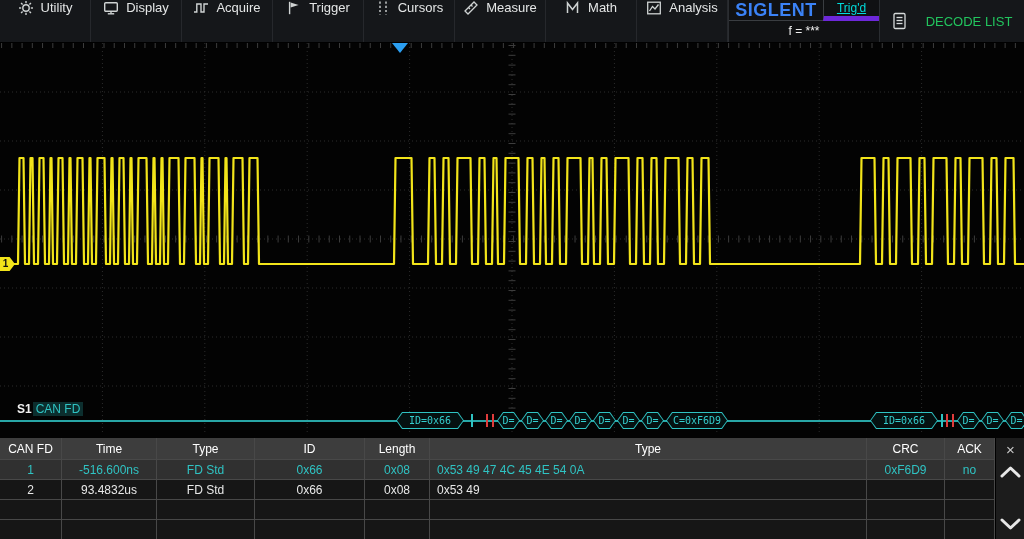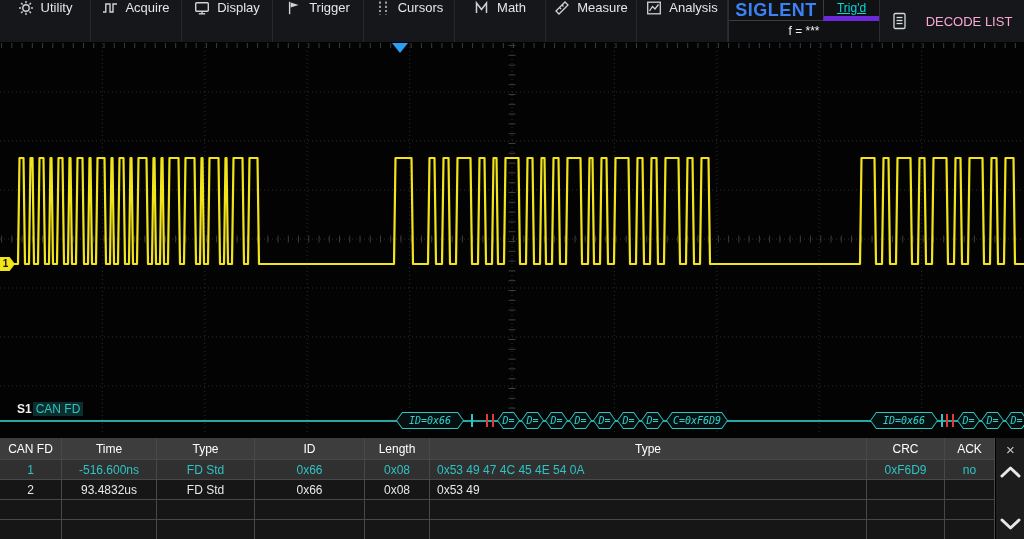--- a/index.html
+++ b/index.html
@@ -11,21 +11,21 @@
   .menu-item{width:90px;display:flex;align-items:flex-start;justify-content:center;gap:7px;
     color:#e4e6e6;font-size:13px;border-right:1px solid #26282c;cursor:default;}
   .menu-item svg{flex:none;}
   .logo-block{width:150px;display:grid;grid-template-columns:94px 56px;grid-template-rows:21px 20px;
     background:#101113;border-left:1px solid #2a2d31;border-right:1px solid #2a2d31;}
   .brand{display:flex;align-items:center;justify-content:center;color:#3b82f6;font-weight:bold;
     font-size:18px;letter-spacing:.5px;border-bottom:1px solid #3a3d41;}
   .trigd{display:flex;align-items:center;justify-content:center;color:#00dcdc;font-size:12px;
     border-bottom:5px solid #6d28d9;border-left:1px solid #3a3d41;text-decoration:underline;}
   .freq{grid-column:1/3;display:flex;align-items:center;justify-content:center;color:#f0f0f0;font-size:12px;}
-  .decode-btn{flex:1;display:flex;align-items:center;justify-content:center;gap:19px;color:#f9a8d4;font-size:13px;cursor:default;}
+  .decode-btn{flex:1;display:flex;align-items:center;justify-content:center;gap:19px;color:#22c55e;font-size:13px;cursor:default;}
 
   
   .stage{position:relative;height:395px;background:#030303;flex:none;overflow:hidden;}
   .layer{position:absolute;left:0;top:0;}
   .gl{stroke:#2c2c2c;stroke-width:1;stroke-dasharray:1 3;}
   .tk{stroke:#3d3d3d;stroke-width:1;}
   .trace-path{fill:none;stroke:var(--trace,#f2e41a);stroke-width:2.2;stroke-linejoin:round;stroke-linecap:round;}
   .trig-marker{position:absolute;left:392px;top:0;width:0;height:0;
     border-left:8px solid transparent;border-right:8px solid transparent;border-top:10px solid var(--trig,#2b9ff2);}
   .ch-marker{position:absolute;left:0;top:214px;width:15px;height:14px;background:var(--trace,#f2e41a);
@@ -35,21 +35,21 @@
   
   .bus-line{position:absolute;left:0;right:0;top:377px;height:2px;background:var(--accent,#2fc3c3);opacity:.85;}
   .bus-label{position:absolute;left:17px;top:359px;font-size:12px;white-space:nowrap;}
   .s1{color:#f0f0f0;font-weight:bold;}
   .canfd{color:var(--accent,#2fc3c3);background:#0c2e2e;padding:0 3px;margin-left:1px;}
   .bus-bubble{position:absolute;top:369px;height:17px;background:var(--accent,#2fc3c3);
     clip-path:polygon(6px 0,calc(100% - 6px) 0,100% 50%,calc(100% - 6px) 100%,6px 100%,0 50%);}
   .bub-in{position:absolute;inset:1px;background:#051111;color:#35cdcd;
     clip-path:polygon(5.5px 0,calc(100% - 5.5px) 0,100% 50%,calc(100% - 5.5px) 100%,5.5px 100%,0 50%);
     font-family:"DejaVu Sans Mono",monospace;font-size:10px;line-height:15px;text-align:center;
-    white-space:nowrap;overflow:hidden;font-style:italic;}
+    white-space:nowrap;overflow:hidden;}
   .err-tick{position:absolute;top:371px;width:2px;height:13px;background:#e03c3c;}
   .bus-tick{position:absolute;top:371px;width:2px;height:13px;background:var(--accent,#2fc3c3);}
 
   
   .bottom{height:102px;display:flex;flex:none;background:#101010;}
   .dtable{display:grid;grid-template-columns:62px 95px 98px 110px 65px 437px 78px 50px;
     grid-template-rows:22px 20px 20px 20px 20px;width:995px;flex:none;}
   .trow{display:contents;}
   .cell{border-right:1px solid #484848;border-bottom:1px solid #484848;display:flex;align-items:center;
     justify-content:center;font-size:12px;color:#e8e8e8;overflow:hidden;white-space:nowrap;background:#161616;}
@@ -77,59 +77,59 @@
           <line x1="12.8" y1="8" x2="15" y2="8"></line>
           <line x1="3.05" y1="3.05" x2="4.6" y2="4.6"></line>
           <line x1="11.4" y1="4.6" x2="12.95" y2="3.05"></line>
           <line x1="3.05" y1="12.95" x2="4.6" y2="11.4"></line>
           <line x1="11.4" y1="11.4" x2="12.95" y2="12.95"></line>
         </svg>
       <span>Utility</span>
     </div>
     <div class="menu-item">
       <svg width="16" height="16" viewBox="0 0 16 16" fill="none" stroke="#cfd3d3" stroke-width="1.4">
-          <polyline points="1,12 3.8,12 3.8,4 8,4 8,12 11,12 11,4 15,4"></polyline>
-        </svg>
-      <span>Acquire</span>
-    </div>
-    <div class="menu-item">
-      <svg width="16" height="16" viewBox="0 0 16 16" fill="none" stroke="#cfd3d3" stroke-width="1.4">
           <rect x="1.7" y="2.7" width="12.6" height="8.6" rx="1"></rect>
           <line x1="8" y1="11.3" x2="8" y2="13.4"></line>
           <line x1="4.8" y1="13.8" x2="11.2" y2="13.8"></line>
         </svg>
       <span>Display</span>
     </div>
     <div class="menu-item">
+      <svg width="16" height="16" viewBox="0 0 16 16" fill="none" stroke="#cfd3d3" stroke-width="1.4">
+          <polyline points="1,12 3.8,12 3.8,4 8,4 8,12 11,12 11,4 15,4"></polyline>
+        </svg>
+      <span>Acquire</span>
+    </div>
+    <div class="menu-item">
       <svg width="16" height="16" viewBox="0 0 16 16">
           <line x1="3.6" y1="1.8" x2="3.6" y2="14.2" stroke="#cfd3d3" stroke-width="1.4"></line>
           <path d="M4.6 2.6 L12.6 5 L4.6 7.6 Z" fill="#cfd3d3"></path>
         </svg>
       <span>Trigger</span>
     </div>
     <div class="menu-item">
       <svg width="16" height="16" viewBox="0 0 16 16" fill="none" stroke="#cfd3d3" stroke-width="1.4" stroke-dasharray="2.2 2">
           <line x1="5" y1="1.5" x2="5" y2="14.5"></line>
           <line x1="11" y1="1.5" x2="11" y2="14.5"></line>
         </svg>
       <span>Cursors</span>
-    </div>
-    <div class="menu-item">
-      <svg width="16" height="16" viewBox="0 0 16 16" fill="none" stroke="#cfd3d3" stroke-width="1.5">
-          <polyline points="2.5,13 2.5,3 7.5,9.5 12.5,3 12.5,13"></polyline>
-        </svg>
-      <span>Math</span>
     </div>
     <div class="menu-item">
       <svg width="16" height="16" viewBox="0 0 16 16" fill="none" stroke="#cfd3d3" stroke-width="1.3">
           <path d="M2 11 L11 2 L14 5 L5 14 Z"></path>
           <line x1="5.5" y1="7.5" x2="7" y2="9"></line>
           <line x1="8" y1="5" x2="9.5" y2="6.5"></line>
         </svg>
       <span>Measure</span>
+    </div>
+    <div class="menu-item">
+      <svg width="16" height="16" viewBox="0 0 16 16" fill="none" stroke="#cfd3d3" stroke-width="1.5">
+          <polyline points="2.5,13 2.5,3 7.5,9.5 12.5,3 12.5,13"></polyline>
+        </svg>
+      <span>Math</span>
     </div>
     <div class="menu-item">
       <svg width="16" height="16" viewBox="0 0 16 16" fill="none" stroke="#cfd3d3" stroke-width="1.3">
           <rect x="1.7" y="2.2" width="12.6" height="11.6"></rect>
           <polyline points="3.5,11 6.5,6.5 9,9 12.5,4.5"></polyline>
         </svg>
       <span>Analysis</span>
     </div>
     <div class="logo-block">
       <div class="brand">SIGLENT</div>

